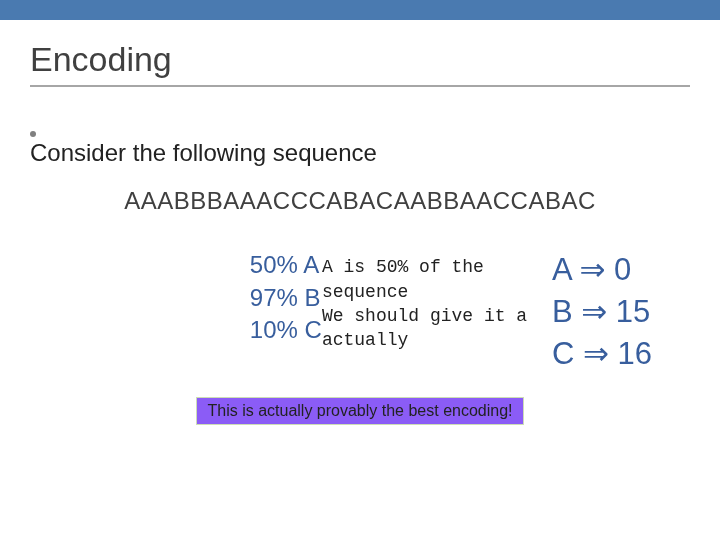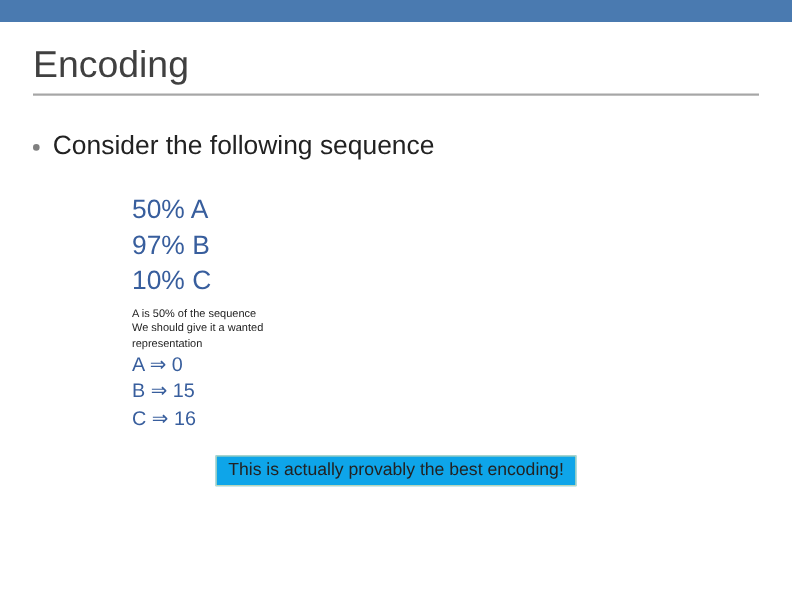--- a/index.html
+++ b/index.html
@@ -2,58 +2,58 @@
 <html><head>
 <meta charset="utf-8">
 <style>
   * { margin: 0; padding: 0; box-sizing: border-box; }
   html, body { width: 720px; height: 540px; background: #ffffff; font-family: Arial, Helvetica, sans-serif; }
   .slide { width: 720px; height: 476px; position: relative; }
   .top-bar { width: 100%; height: 20px; background: #4a7ab0; }
   .content { padding: 20px 30px 0 30px; }
   .title { font-size: 34px; color: #404040; font-weight: normal; margin-bottom: 6px; }
   .rule { border: none; border-top: 2px solid #a6a6a6; margin-bottom: 30px; }
-  .bullet-row { display: flex; align-items: flex-start; margin-bottom: 18px; }
+  .bullet-row { display: flex; align-items: flex-start; margin-bottom: 18px; flex-direction: column; }
   .dot { width: 6px; height: 6px; background: #808080; border-radius: 50%; margin-top: 14px; margin-right: 12px; flex-shrink: 0; }
   .bullet-text { font-size: 24px; color: #222; line-height: 1.35; }
   .sequence { font-size: 24px; color: #404040; text-align: center; margin: 18px 0 34px 0; letter-spacing: 0.5px; }
-  .cols { display: flex; align-items: flex-start; justify-content: flex-end; margin: 26px 10px 0 90px; flex-direction: column; }
+  .cols { display: flex; align-items: flex-start; justify-content: flex-end; margin: 26px 10px 0 90px; }
   .freq { color: #385e9d; font-size: 24px; line-height: 1.35; }
-  .note { font-size: 10px; color: #222; line-height: 1.35; max-width: 230px; margin-top: 6px; }
-  .codes { color: #385e9d; font-size: 18px; line-height: 1.35; margin-right: 28px; }
+  .note { font-size: 18px; color: #222; line-height: 1.35; max-width: 230px; margin-top: 6px; font-family: Liberation Mono, monospace; }
+  .codes { color: #385e9d; font-size: 31px; line-height: 1.35; margin-right: 28px; }
   .codes span.arrow { font-family: 'Arial Unicode MS', Arial, sans-serif; }
-  .best-box { margin: 22px auto 0 auto; width: fit-content; background: #0ea5e9; border: 1px solid #cdddb6; padding: 4px 10px; font-size: 16px; color: #222; }
+  .best-box { margin: 22px auto 0 auto; width: fit-content; background: #8b5cf6; border: 1px solid #cdddb6; padding: 4px 10px; font-size: 16px; color: #222; }
 </style>
 </head>
 <body>
 
 <div class="slide">
   <div class="top-bar"></div>
   <div class="content">
 
     <h1 class="title">Encoding</h1>
     <hr class="rule">
 
     <div class="bullet-row">
       <div class="dot"></div>
       <div class="bullet-text">Consider the following sequence</div>
     </div>
 
+    <div class="sequence">AAABBBAAACCCABACAABBAACCABAC</div>
 
 
     <div class="cols">
       <div class="freq">
         <div>50% A</div>
         <div>97% B</div>
         <div>10% C</div>
       </div>
       <div class="note">
         <div>A is 50% of the sequence</div>
-        <div>We should give it a wanted</div>
-        <div>representation</div>
+        <div>We should give it a actually</div>
       </div>
       <div class="codes">
         <div>
           <span>A</span>
           <span class="arrow">⇒</span>
           <span>0</span>
         </div>
         <div>
           <span>B</span>
           <span class="arrow">⇒</span>

